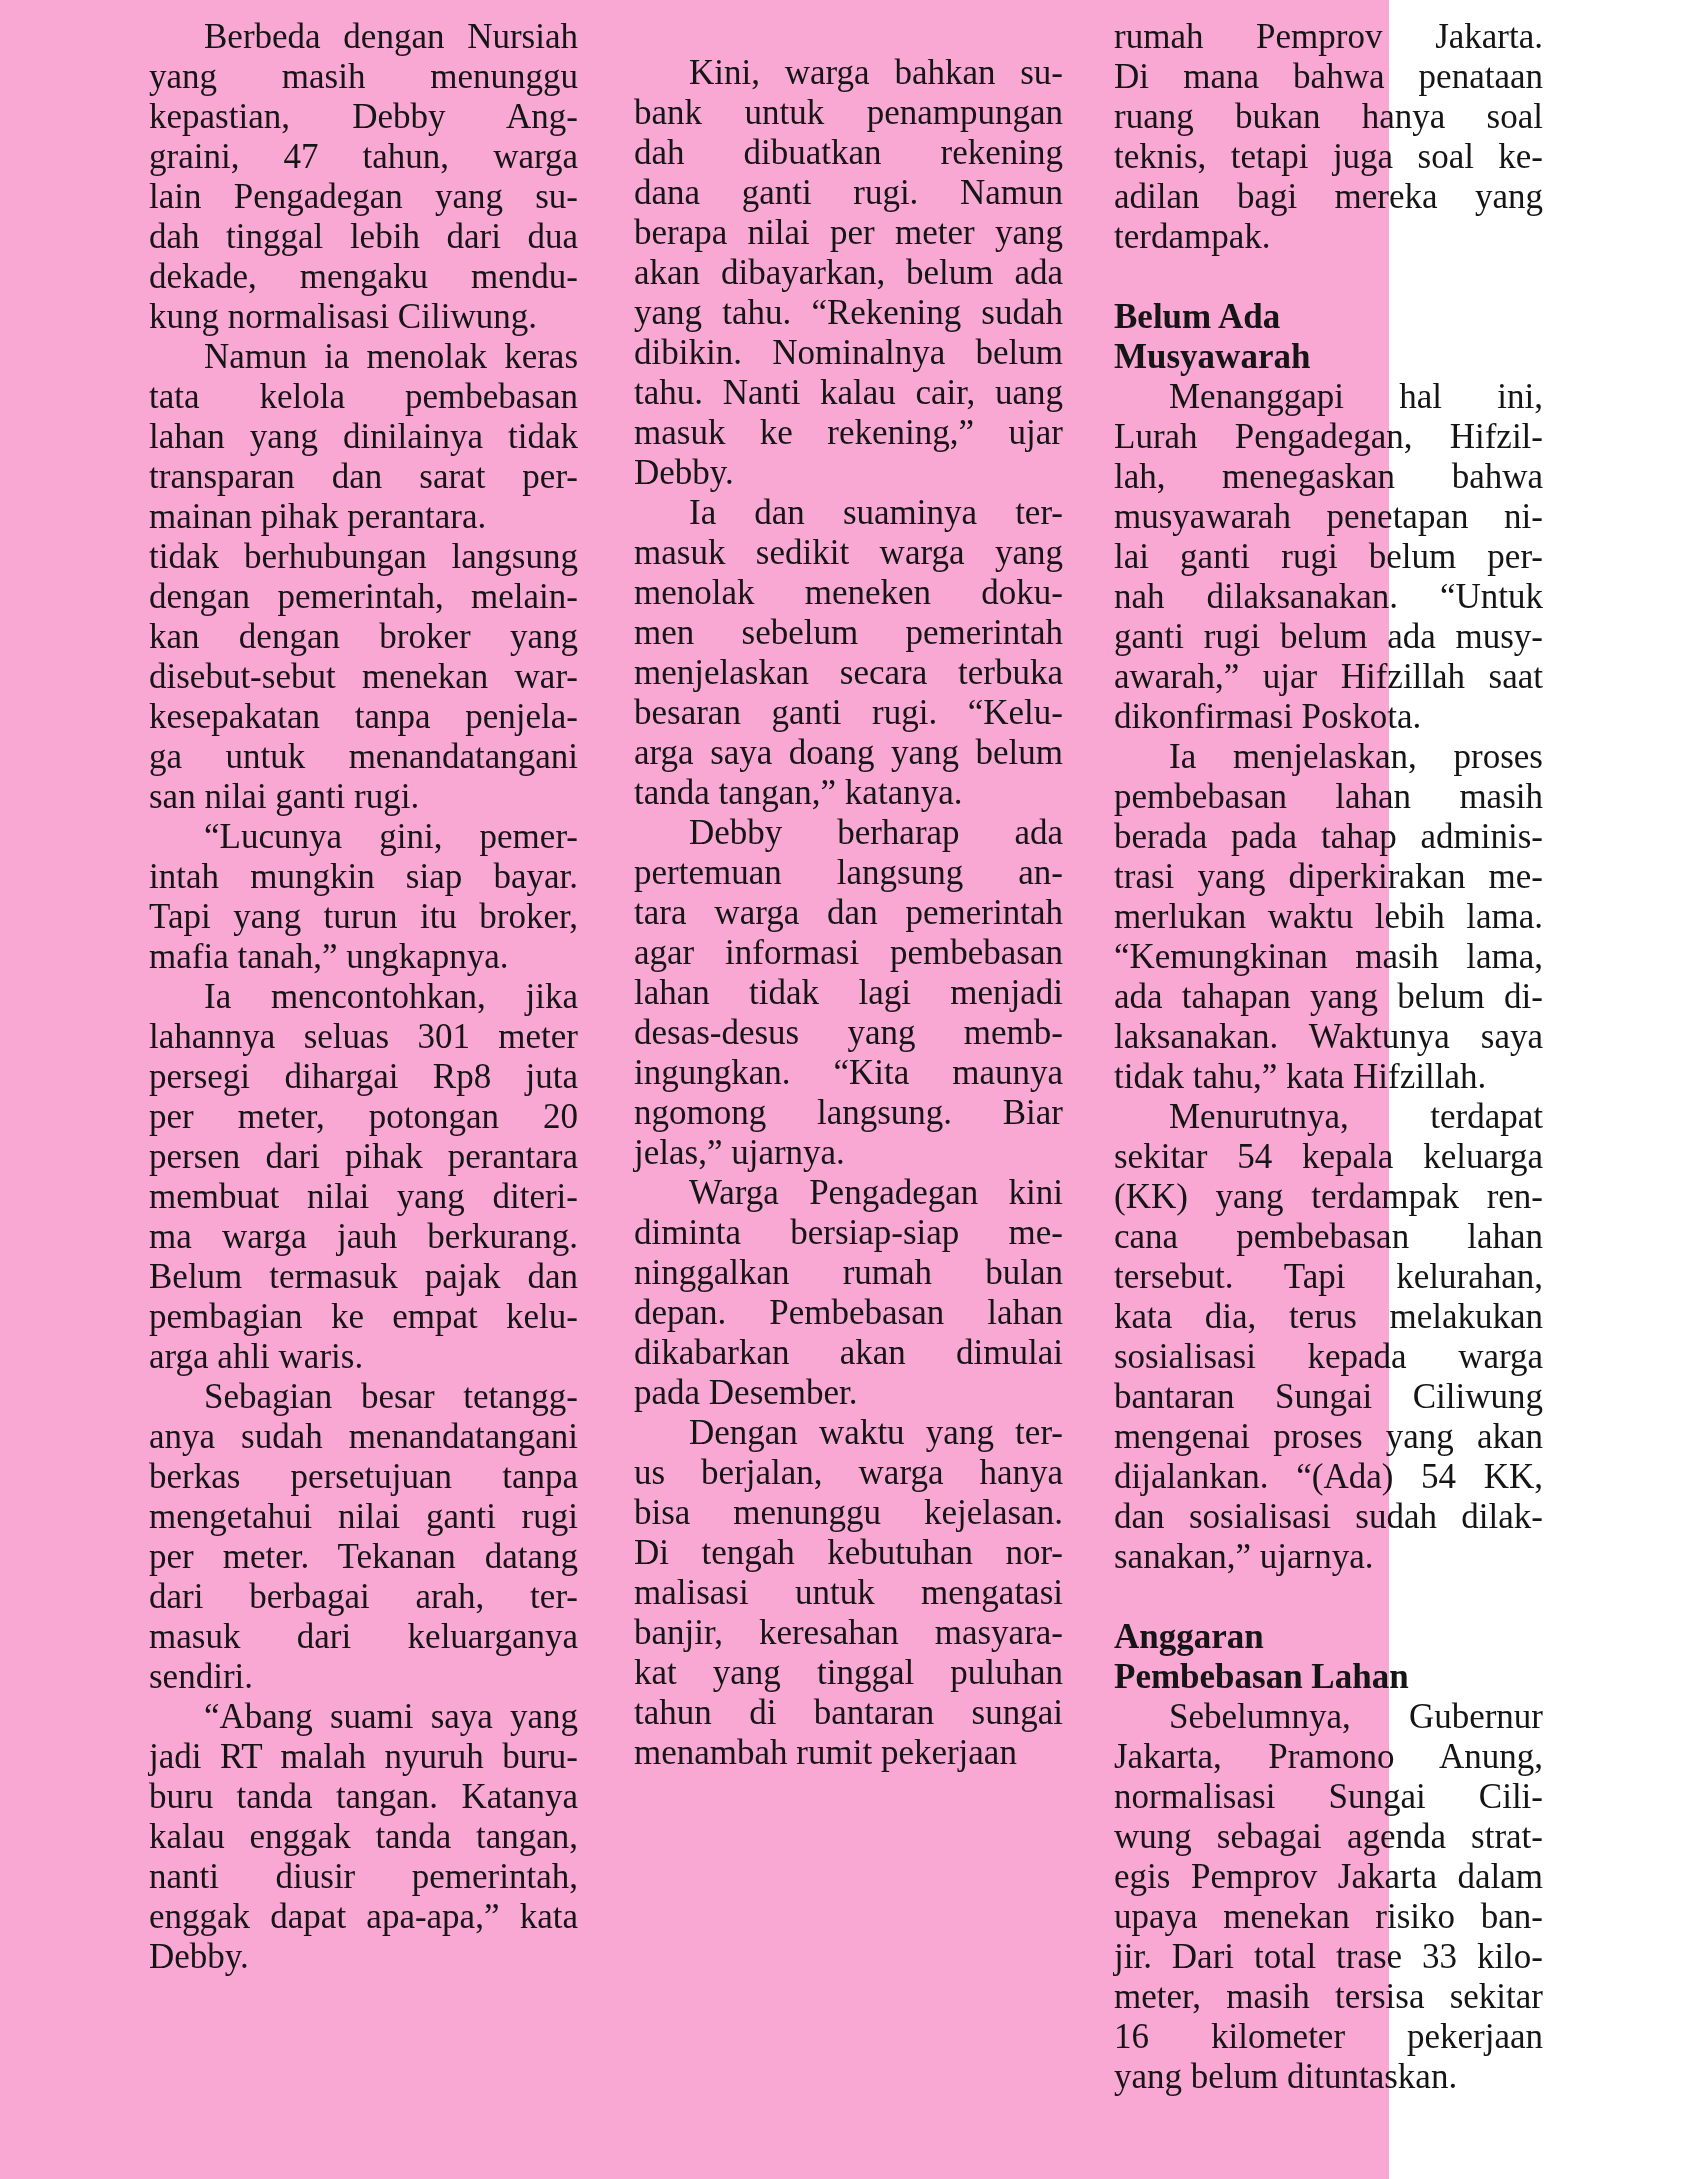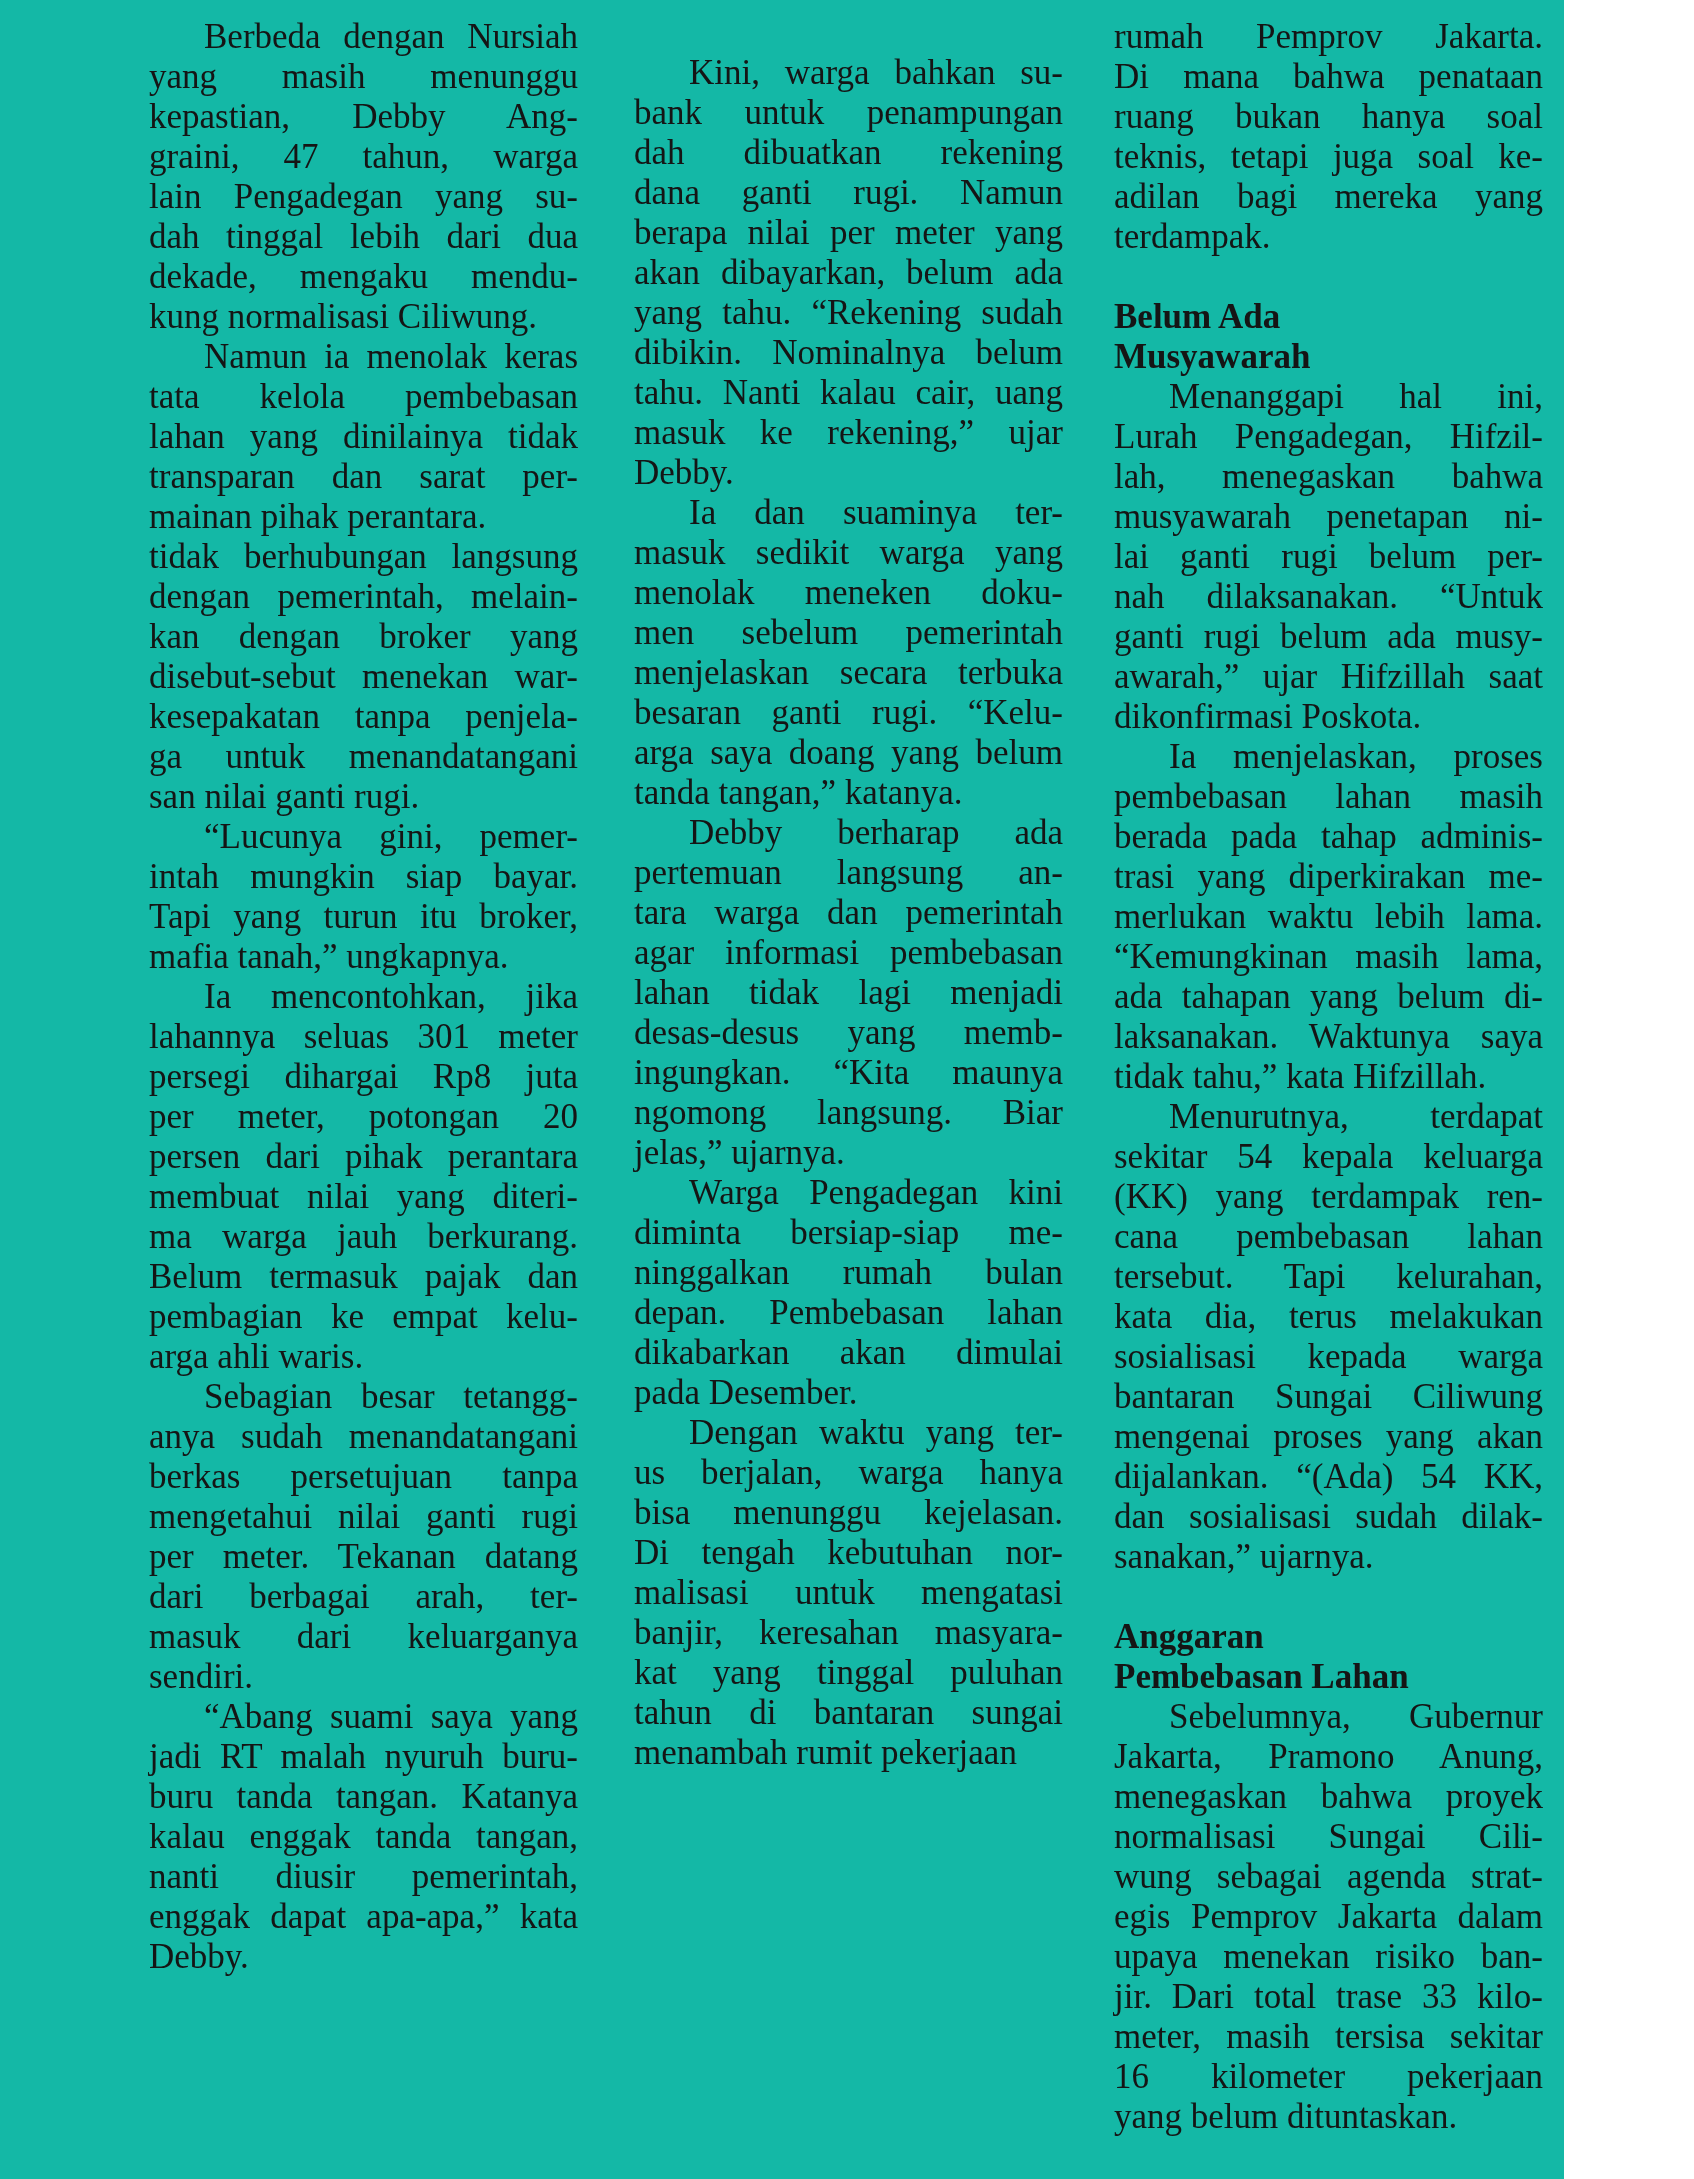--- a/index.html
+++ b/index.html
@@ -1,17 +1,17 @@
 <!DOCTYPE html>
 <html style="font-size:15px"><head>
 <meta charset="utf-8">
 <style>
   html, body { margin: 0; padding: 0; background: #ffffff; }
   body { width: 1695px; height: 2180px; position: relative; overflow: hidden; }
-  .page { position: absolute; left: 0; top: 0; width: 1519px; height: 2180px; background: #14b8a6; padding-left: 45px; }
+  .page { position: absolute; left: 0; top: 0; width: 1389px; height: 2180px; background: #f9a8d4; }
   .col {
     position: absolute; top: 17px; width: 429px;
     font-family: "Liberation Serif", "DejaVu Serif", serif;
     font-size: 35px; line-height: 40px; color: #151515;
   }
   #col1 { left: 149px; }
   #col2 { left: 634px; margin-top: 36px; }
   #col3 { left: 1114px; }
   .ln { display: block; white-space: nowrap; text-align: justify; text-align-last: justify; height: 40px; overflow: visible; }
   .ln.last { text-align-last: left; }
@@ -194,21 +194,20 @@
         <span class="ln last">sanakan,” ujarnya.</span>
       </div>
       <span class="gap"></span>
       <div>
         <span class="heading">Anggaran</span>
         <span class="heading">Pembebasan Lahan</span>
       </div>
       <div>
         <span class="ln indent">Sebelumnya, Gubernur</span>
         <span class="ln">Jakarta, Pramono Anung,</span>
-        <span class="ln">menegaskan bahwa proyek</span>
         <span class="ln">normalisasi Sungai Cili-</span>
         <span class="ln">wung sebagai agenda strat-</span>
         <span class="ln">egis Pemprov Jakarta dalam</span>
         <span class="ln">upaya menekan risiko ban-</span>
         <span class="ln">jir. Dari total trase 33 kilo-</span>
         <span class="ln">meter, masih tersisa sekitar</span>
         <span class="ln">16 kilometer pekerjaan</span>
         <span class="ln last">yang belum dituntaskan.</span>
       </div>
     </div>

